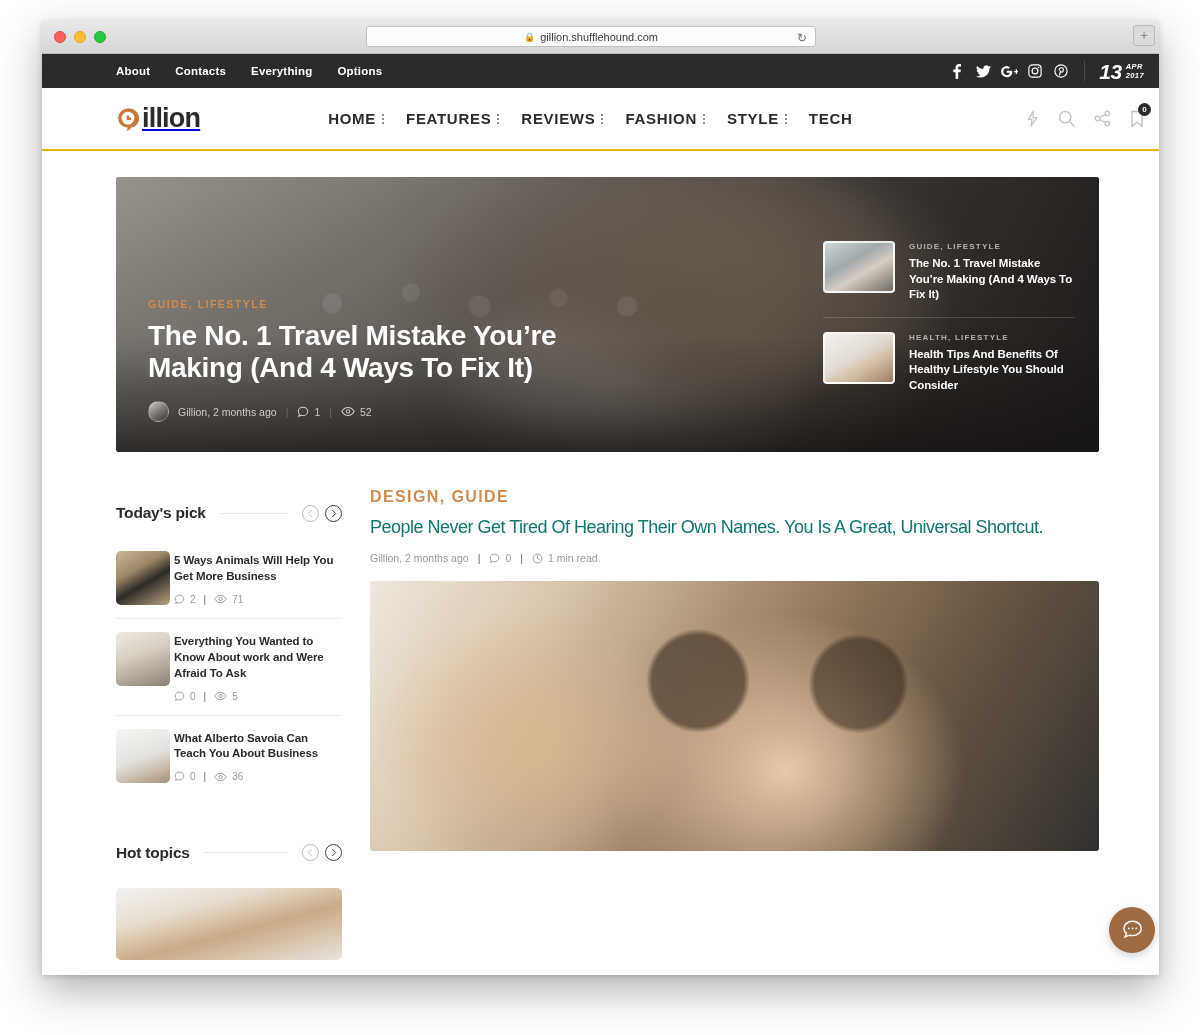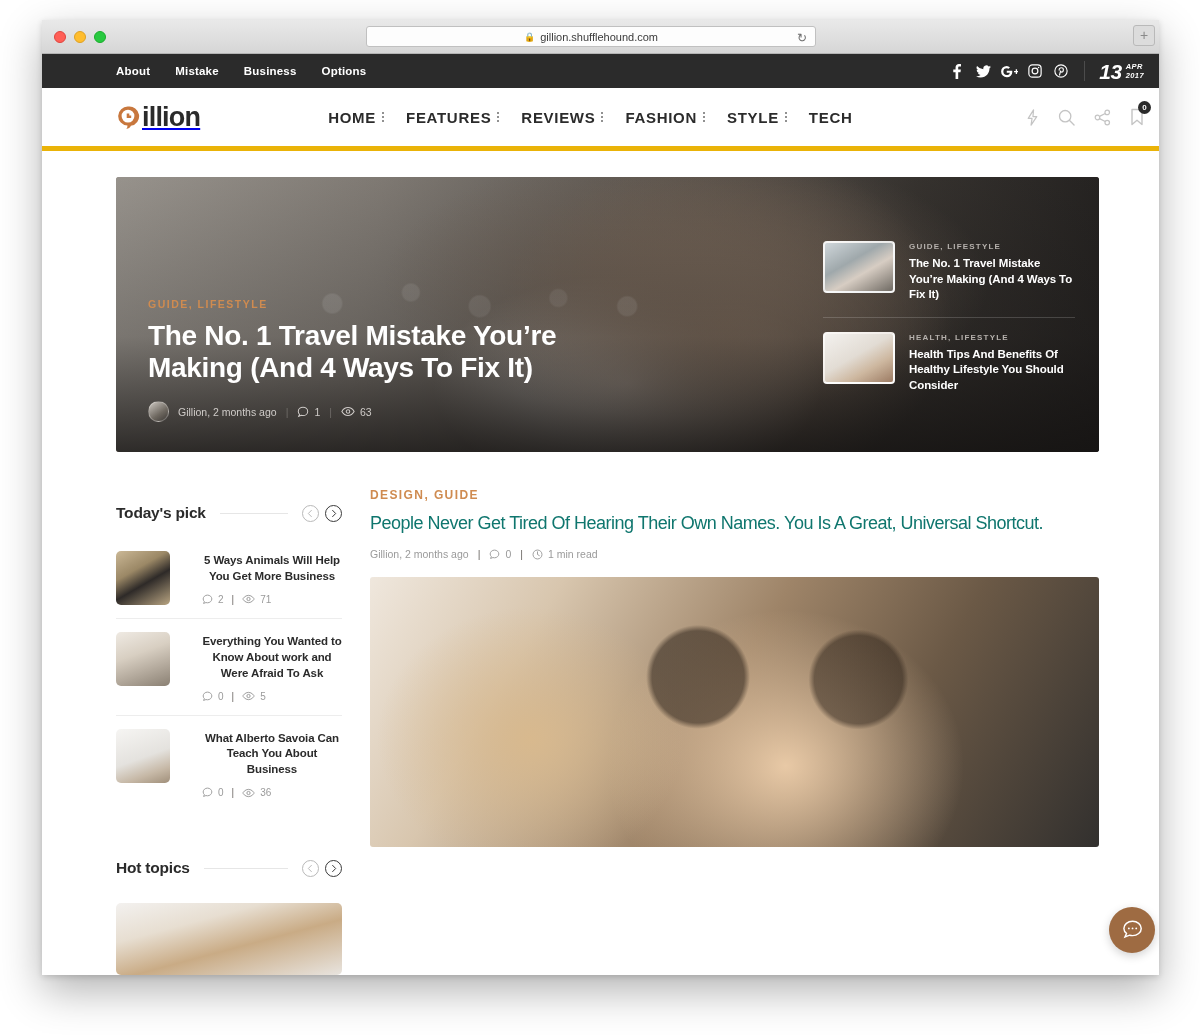--- a/index.html
+++ b/index.html
@@ -87,21 +87,21 @@
   #topbar-date { display: flex; align-items: center; gap: 4px; color: #fff; }
   #topbar-date .d-day { font-size: 21px; font-weight: bold; line-height: 1; letter-spacing: -0.5px; }
   #topbar-date .d-my { font-size: 7.5px; font-weight: bold; line-height: 1.25; letter-spacing: 0.4px; }
 
   
   #header {
     height: 63px;
     background: #ffffff;
     display: flex; align-items: center;
     padding: 0 29px 0 74px;
-    border-bottom: 5px solid #eab308;
+    border-bottom: 2px solid #eab308;
   }
   #logo { display: flex; align-items: center; }
   #logo-mark {
     position: relative;
     width: 24px; height: 24px; margin-right: 2px;
   }
   #logo-text {
     font-size: 27px; font-weight: bold; color: #2b2b2b;
     letter-spacing: -0.8px; line-height: 1;
   }
@@ -205,21 +205,21 @@
   .section-title { font-size: 15.5px; font-weight: bold; color: #2b2b2b; letter-spacing: -0.2px; white-space: nowrap; }
   .section-rule { flex: 1; height: 1px; background: #e6e6e6; }
   .section-navs { display: flex; gap: 6px; }
   .circle-btn {
     width: 17px; height: 17px; border-radius: 50%;
     border: 1px solid #b9b9b9; color: #b9b9b9;
     display: flex; align-items: center; justify-content: center;
   }
   .circle-btn.dark { border-color: #3a3a3a; color: #3a3a3a; }
 
-  .pick-item { display: flex; gap: 32px; padding: 13px 0; text-align: center; }
+  .pick-item { display: flex; gap: 4px; padding: 13px 0; }
   .pick-item + .pick-item { border-top: 1px solid #ededed; }
   .pick-thumb {
     width: 54px; height: 54px; flex: 0 0 54px;
     border-radius: 5px; overflow: hidden;
   }
   .pick-body { padding-top: 2px; }
   .pick-title {
     font-size: 11.5px; font-weight: bold; color: #2b2b2b;
     line-height: 1.38; margin-bottom: 9px; letter-spacing: -0.1px;
   }
@@ -230,21 +230,21 @@
 
   #hot-topics-card {
     margin-top: 26px;
     width: 100%; height: 72px;
     border-radius: 5px; overflow: hidden;
     background: linear-gradient(165deg,#f3f1ef 0%,#e7ded1 30%,#c9ab85 58%,#e8e4df 100%);
   }
 
   
   #article-cat {
-    color: #cf8b50; font-size: 12px; font-weight: bold;
+    color: #cf8b50; font-size: 16px; font-weight: bold;
     letter-spacing: 1.4px; margin-bottom: 11px;
   }
   #article-title {
     font-size: 18px; font-weight: normal; color: #0f766e;
     line-height: 1.19; letter-spacing: -0.5px; margin-bottom: 14px;
   }
   #article-meta { display: flex; align-items: center; gap: 9px; color: #9a9a9a; font-size: 10.5px; }
   #article-image {
     margin-top: 17px;
     width: 100%; height: 270px;
@@ -285,22 +285,22 @@
     </div>
 
     <div id="new-tab-button">+</div>
   </div>
 
   <div id="site">
 
     <div id="topbar">
       <div id="topbar-nav">
         <a class="tb-link" href="#">About</a>
-        <a class="tb-link" href="#">Mistake</a>
-        <a class="tb-link" href="#">Business</a>
+        <a class="tb-link" href="#">Contacts</a>
+        <a class="tb-link" href="#">Everything</a>
         <a class="tb-link" href="#">Options</a>
       </div>
 
       <div id="topbar-right">
         <span class="social-icon">
           <svg width="8" height="15" viewBox="0 0 8 15" fill="#fff">
               <path d="M5.2 15V8.2h2.3l.34-2.65H5.2V3.86c0-.77.21-1.29 1.31-1.29H8V.2C7.76.17 6.93.1 5.96.1 3.94.1 2.56 1.33 2.56 3.6v1.95H.25V8.2h2.31V15z"></path>
             </svg>
         </span>
         <span class="social-icon">
@@ -441,21 +441,21 @@
                 <path d="M12.5 6.3c0 2.7-2.5 4.9-5.5 4.9-.7 0-1.4-.1-2-.3L2 12l1-2.3A4.6 4.6 0 011.5 6.3C1.5 3.6 4 1.4 7 1.4s5.5 2.2 5.5 4.9z"></path>
               </svg>
             <span>1</span>
           </span>
           <span class="meta-sep">|</span>
           <span class="meta-chunk">
             <svg width="14" height="11" viewBox="0 0 16 11" fill="none" stroke="#cfcbc8" stroke-width="1.2">
                 <path d="M1 5.5S3.5 1 8 1s7 4.5 7 4.5S12.5 10 8 10 1 5.5 1 5.5z"></path>
                 <circle cx="8" cy="5.5" r="2"></circle>
               </svg>
-            <span>63</span>
+            <span>52</span>
           </span>
         </div>
       </div>
 
       <div id="hero-side">
         <div class="hero-side-item">
           <div class="hsi-thumb thumb-a"></div>
           <div class="hsi-body">
             <div class="hsi-cat">GUIDE, LIFESTYLE</div>
             <div class="hsi-title">The No. 1 Travel Mistake You’re Making (And 4 Ways To Fix It)</div>

